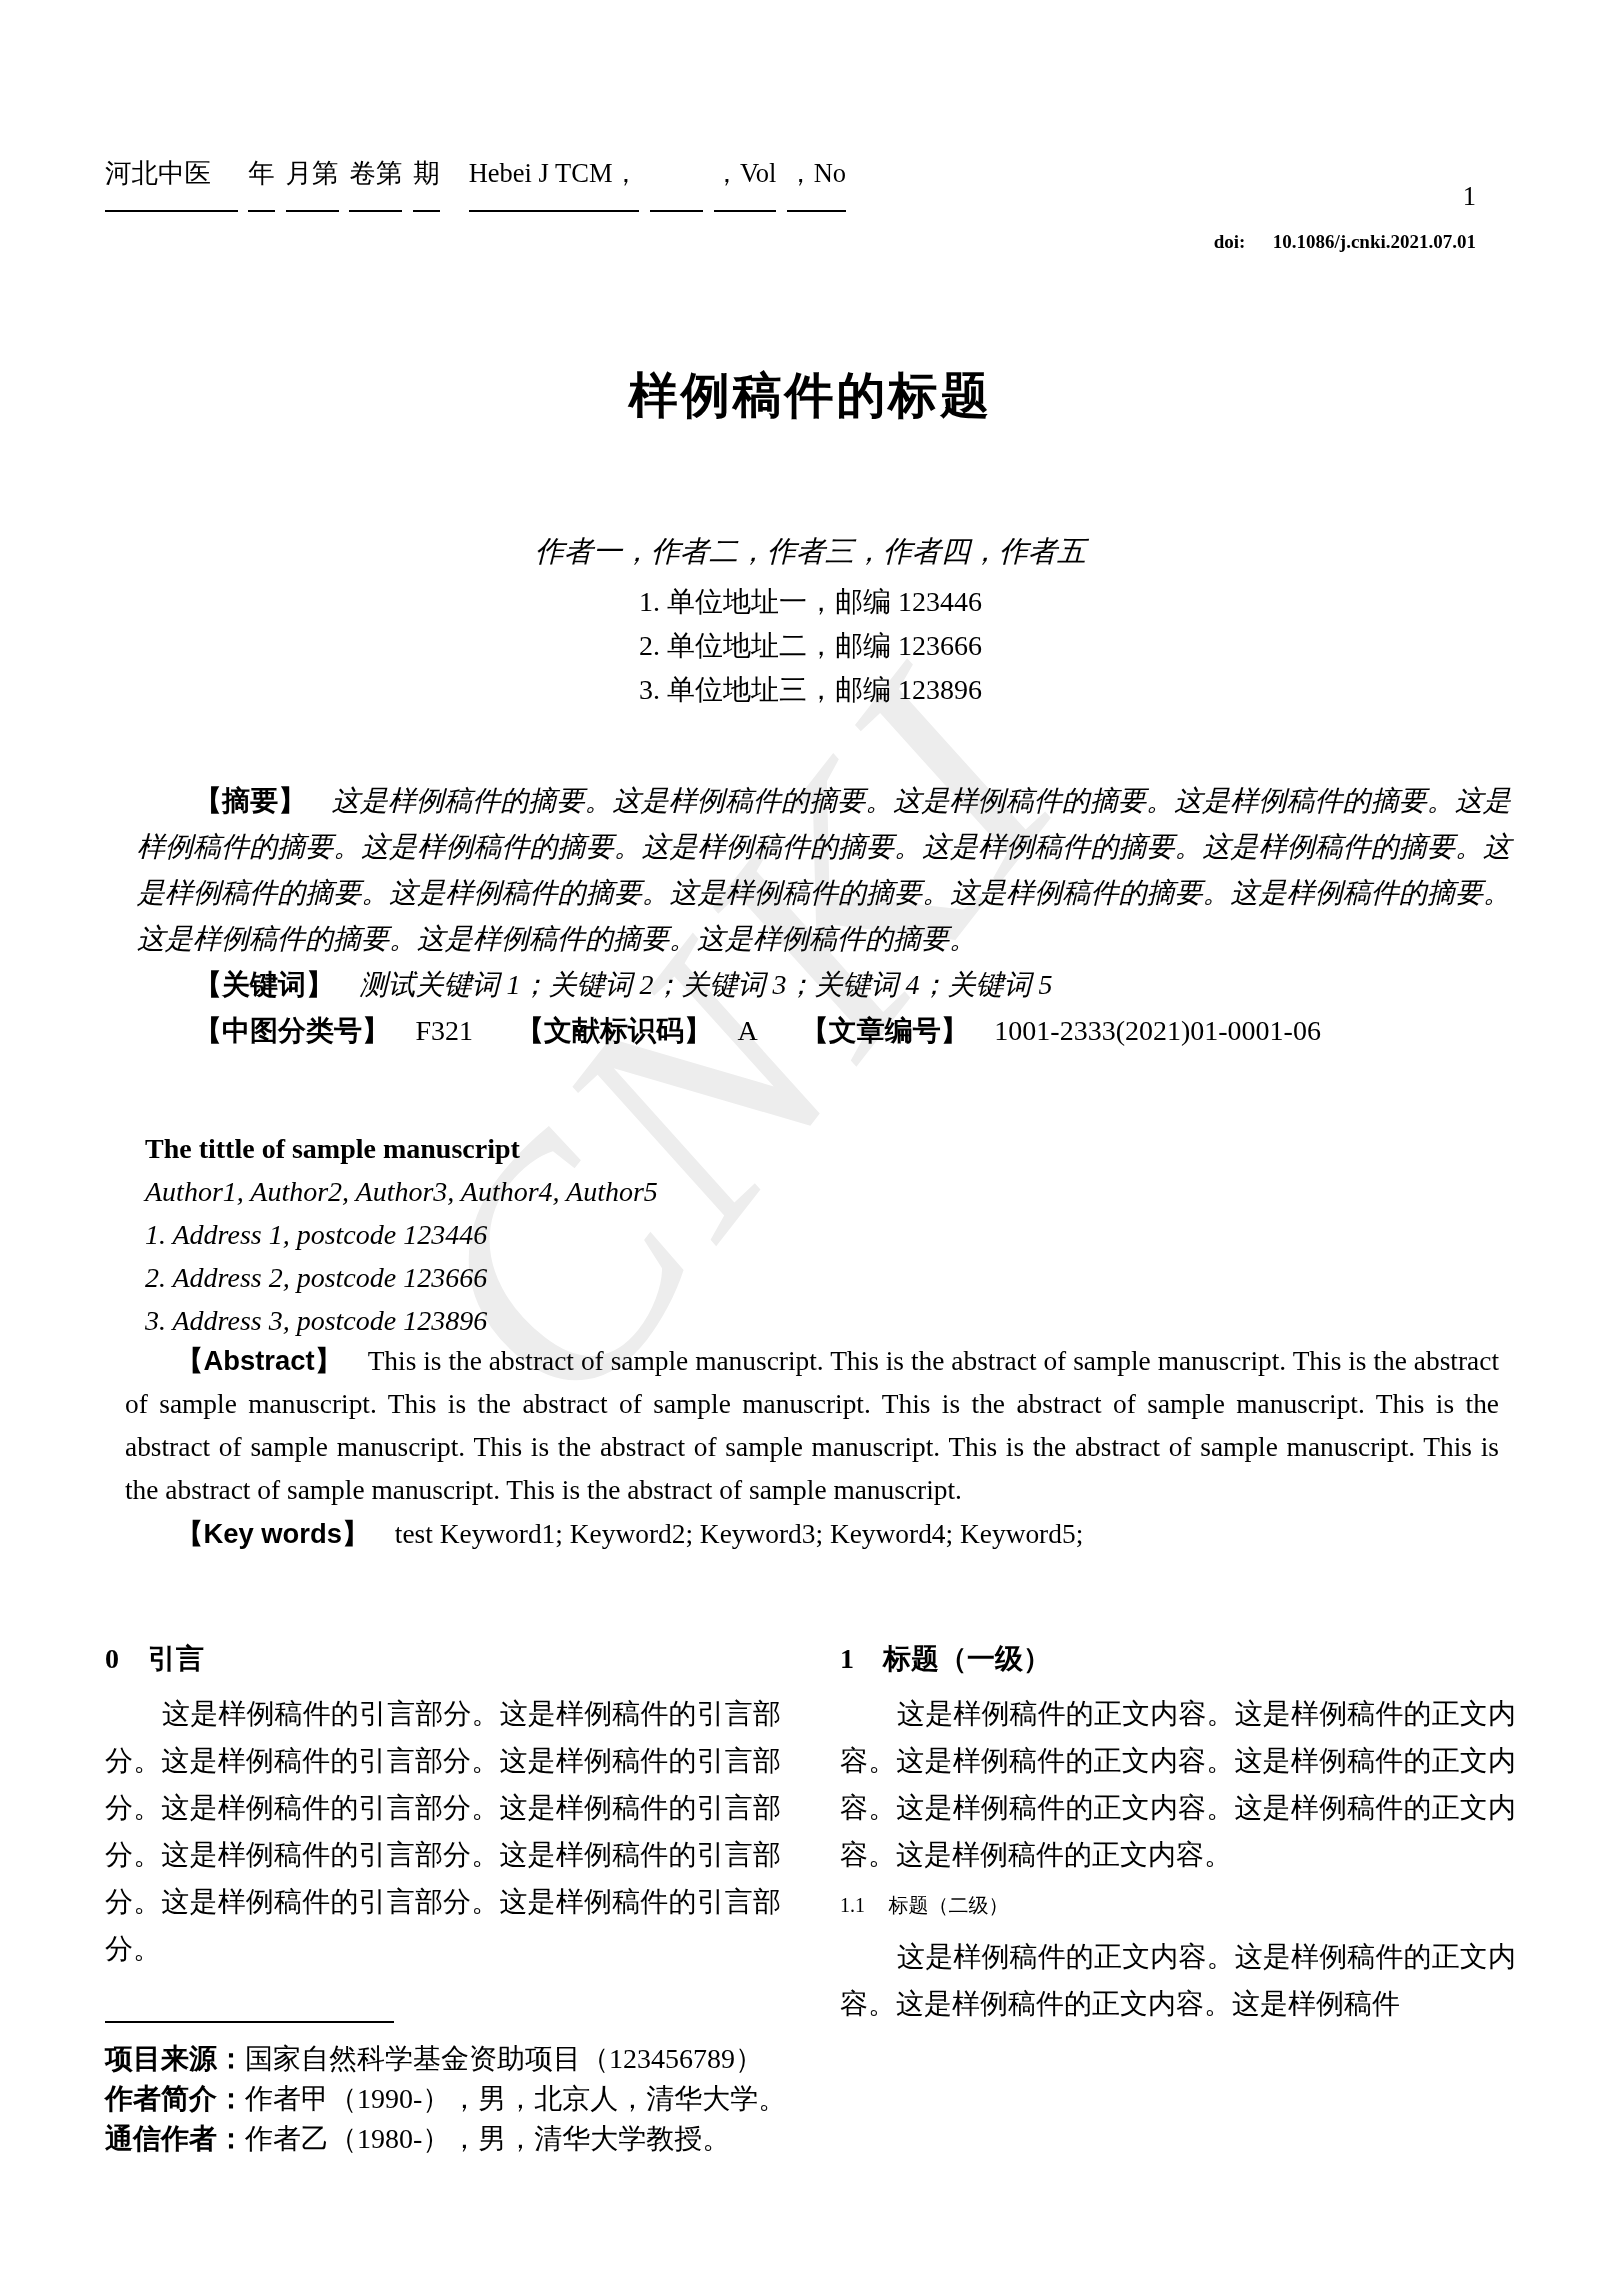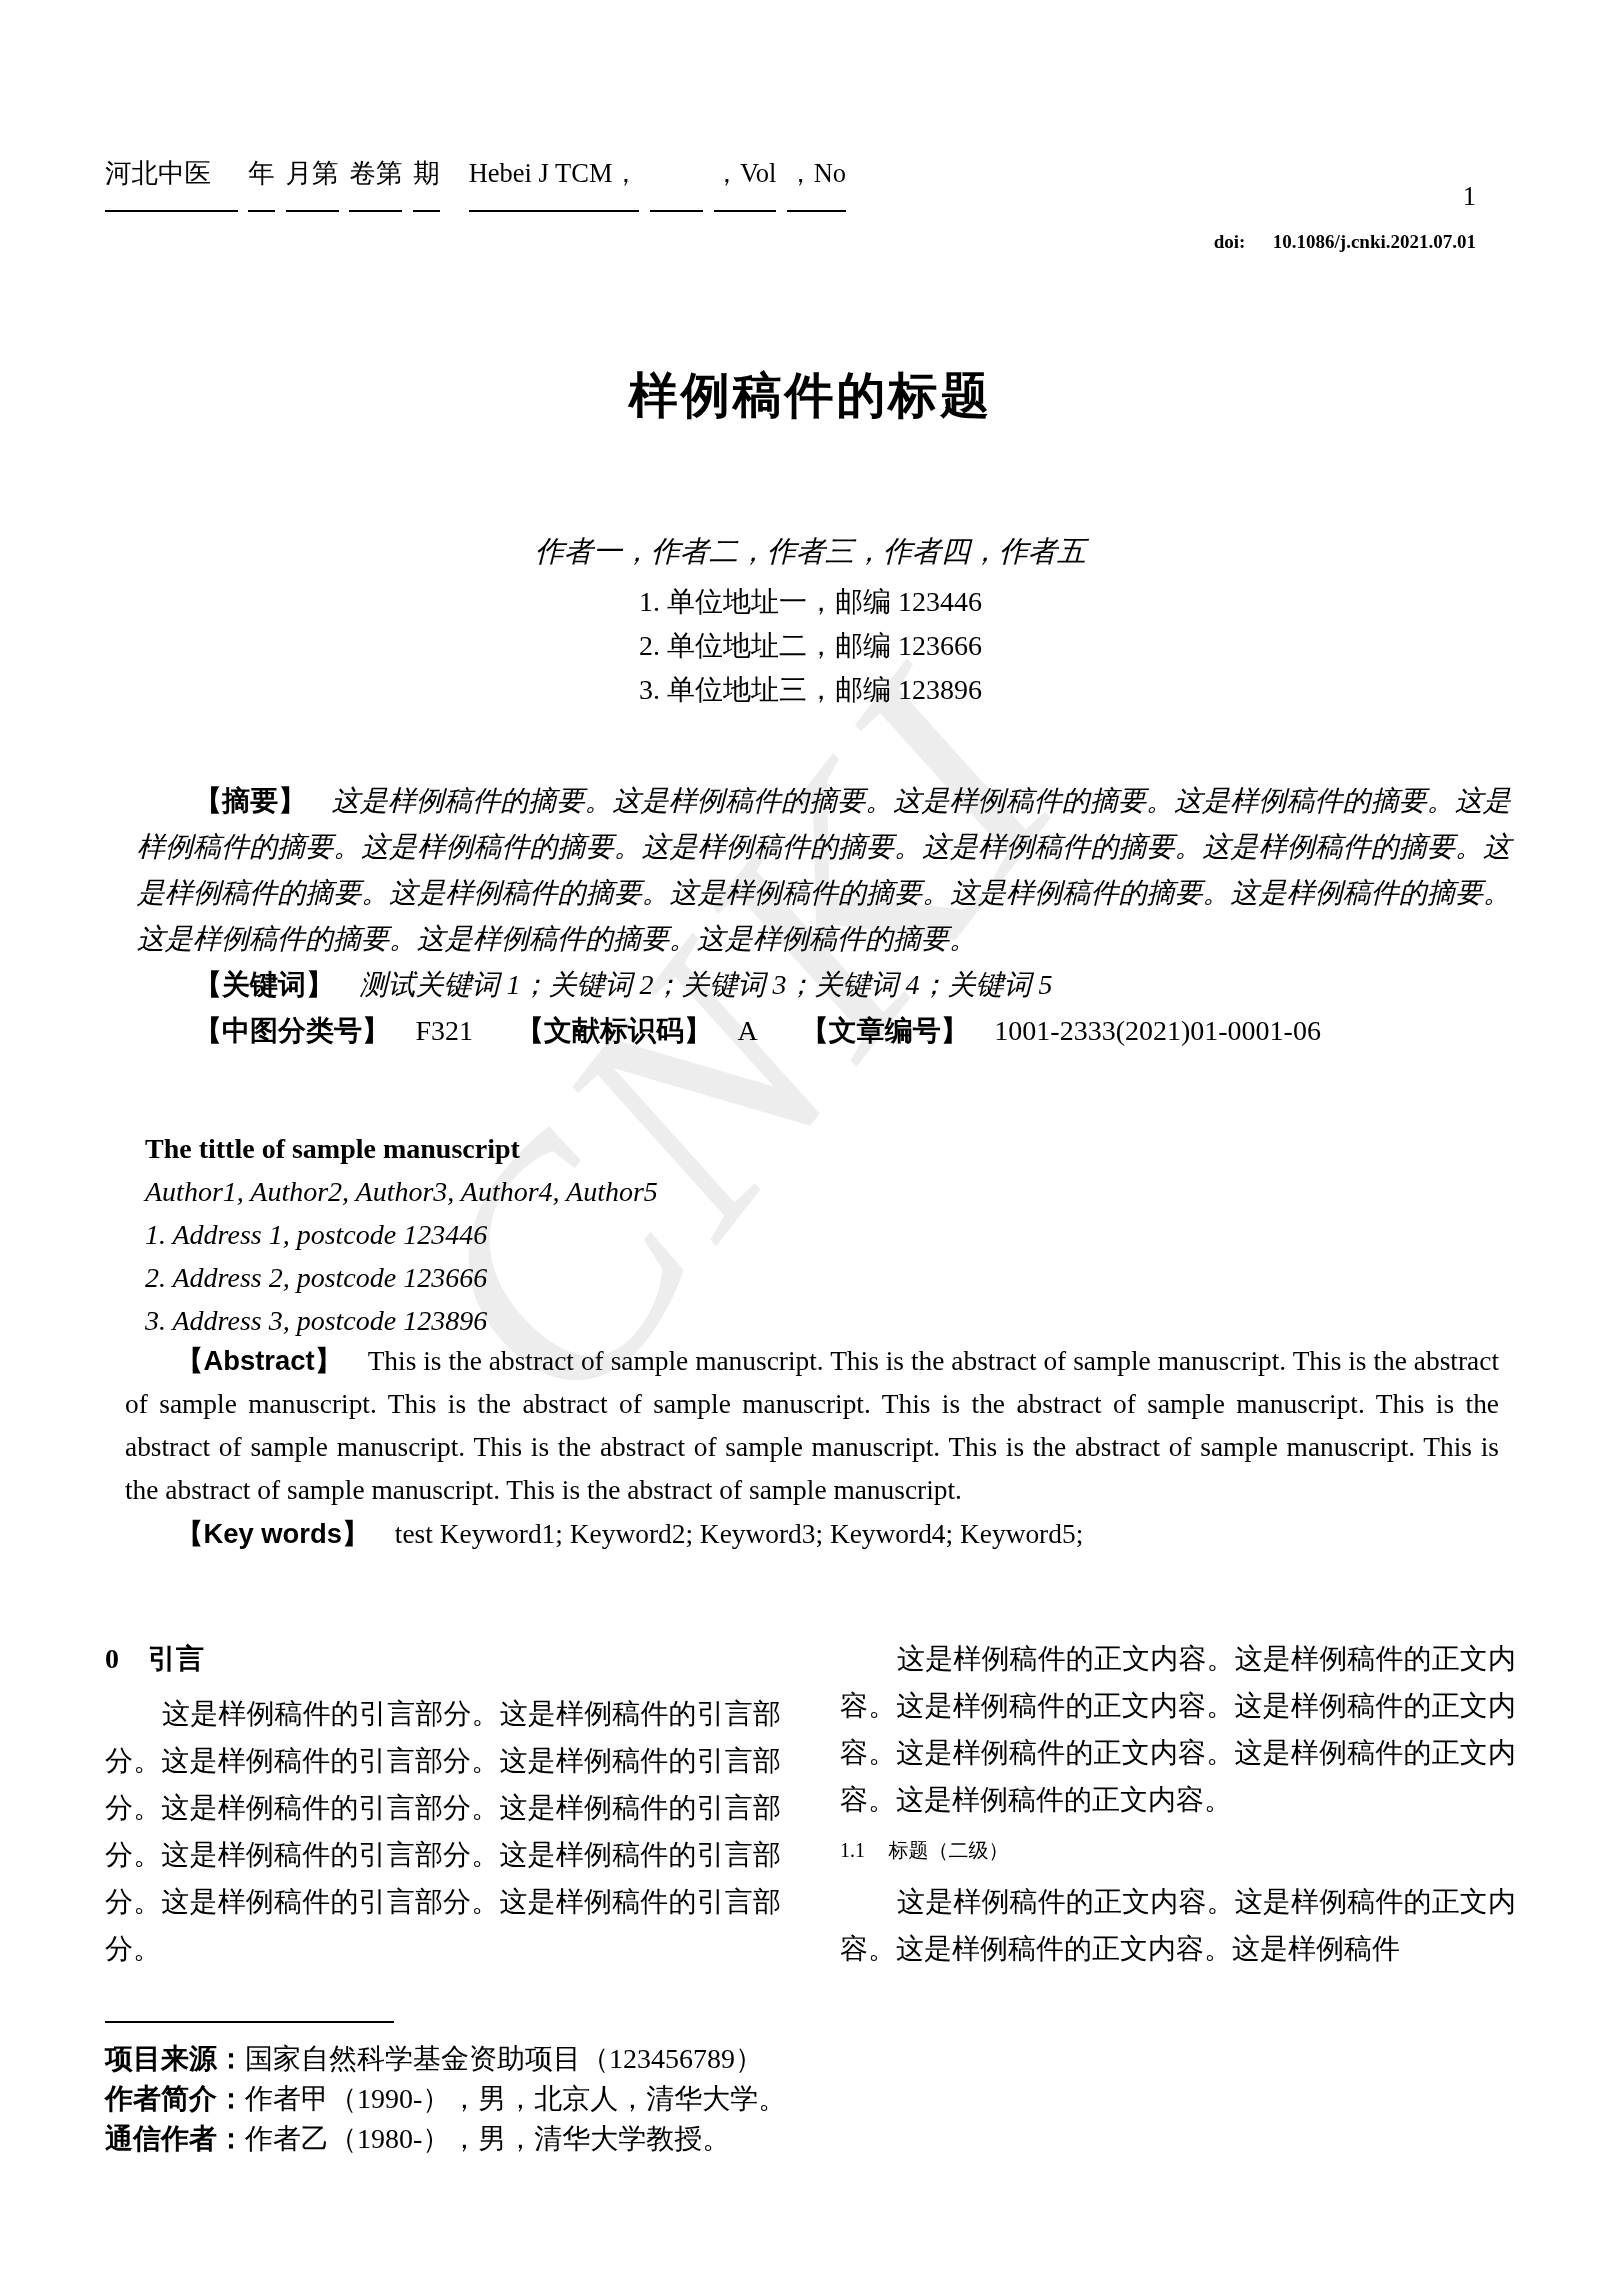--- a/index.html
+++ b/index.html
@@ -123,20 +123,21 @@
     <p><span class="hei lbl-gap">【Abstract】</span><span>This is the abstract of sample manuscript. This is the abstract of sample manuscript. This is the abstract of sample manuscript. This is the abstract of sample manuscript. This is the abstract of sample manuscript. This is the abstract of sample manuscript. This is the abstract of sample manuscript. This is the abstract of sample manuscript. This is the abstract of sample manuscript. This is the abstract of sample manuscript.</span></p>
     <p><span class="hei lbl-gap">【Key words】</span><span>test Keyword1; Keyword2; Keyword3; Keyword4; Keyword5;</span></p>
   </div>
 
   <div class="col col-left">
     <div class="sec-h1"><span class="sec-num">0</span><span>引言</span></div>
     <p class="body-par">这是样例稿件的引言部分。这是样例稿件的引言部分。这是样例稿件的引言部分。这是样例稿件的引言部分。这是样例稿件的引言部分。这是样例稿件的引言部分。这是样例稿件的引言部分。这是样例稿件的引言部分。这是样例稿件的引言部分。这是样例稿件的引言部分。</p>
   </div>
 
   <div class="col col-right">
+    <div class="sec-h1"><span class="sec-num">1</span><span>标题（一级）</span></div>
     <p class="body-par">这是样例稿件的正文内容。这是样例稿件的正文内容。这是样例稿件的正文内容。这是样例稿件的正文内容。这是样例稿件的正文内容。这是样例稿件的正文内容。这是样例稿件的正文内容。</p>
     <div class="sec-h2"><span class="sec-num">1.1</span><span>标题（二级）</span></div>
     <p class="body-par">这是样例稿件的正文内容。这是样例稿件的正文内容。这是样例稿件的正文内容。这是样例稿件</p>
   </div>
 
   <div class="fn-divider"></div>
 
   <div class="footnotes">
     <div><span class="fn-label">项目来源：</span><span>国家自然科学基金资助项目（123456789）</span></div>
     <div><span class="fn-label">作者简介：</span><span>作者甲（1990-），男，北京人，清华大学。</span></div>

